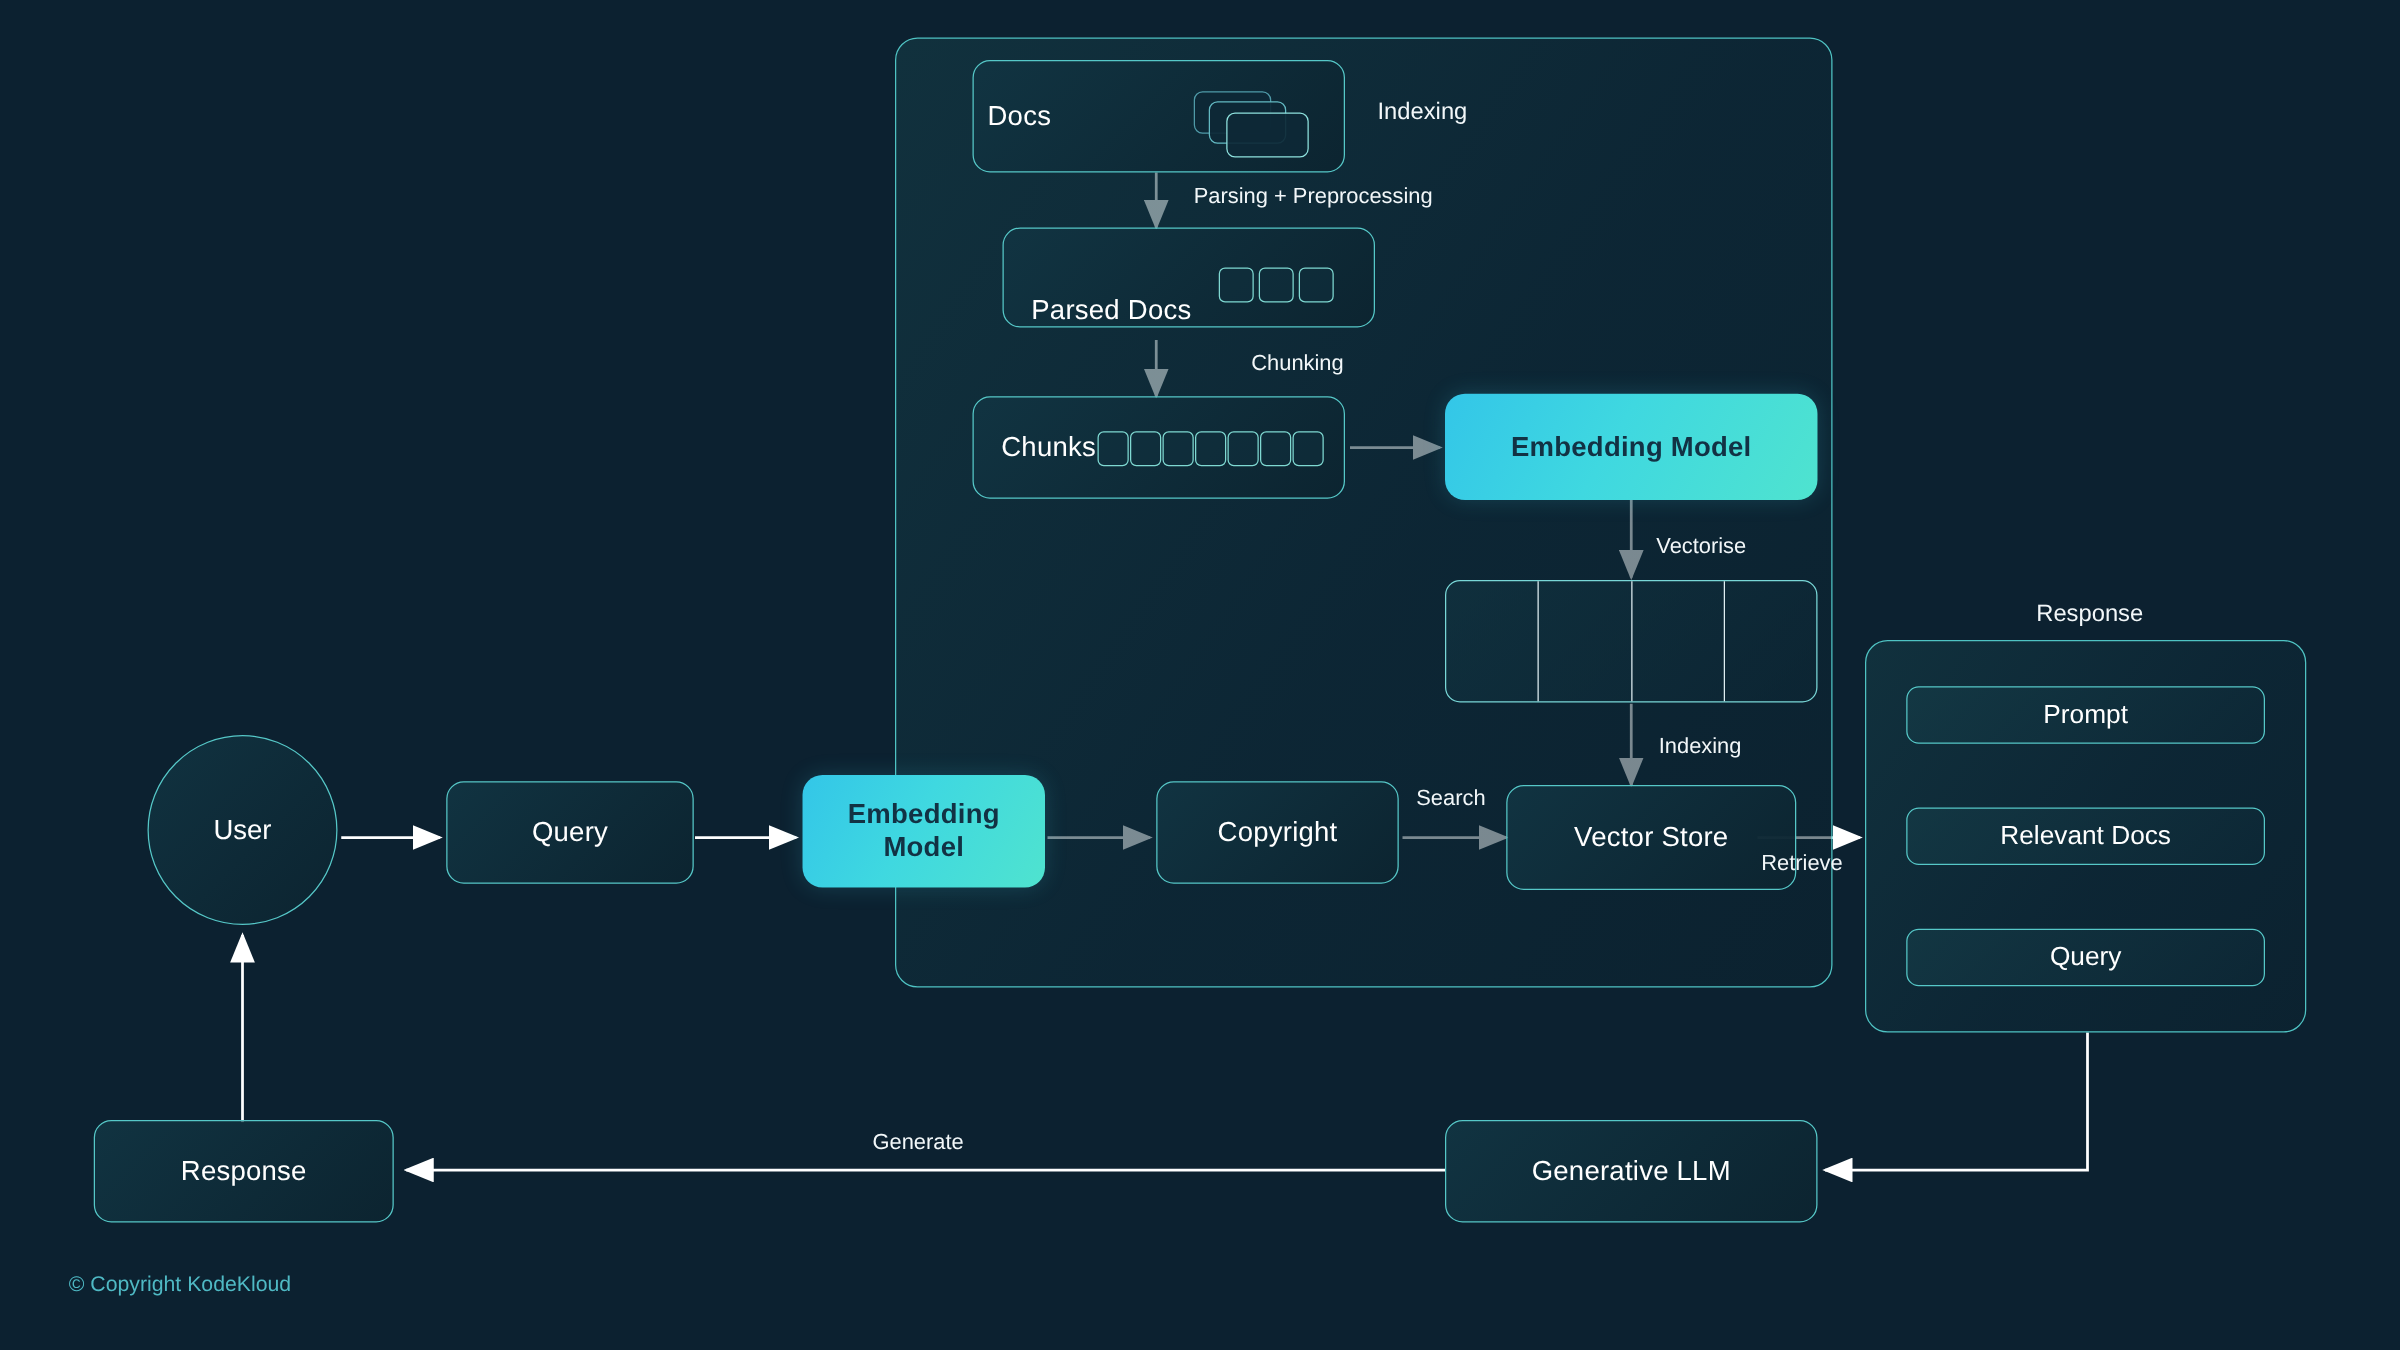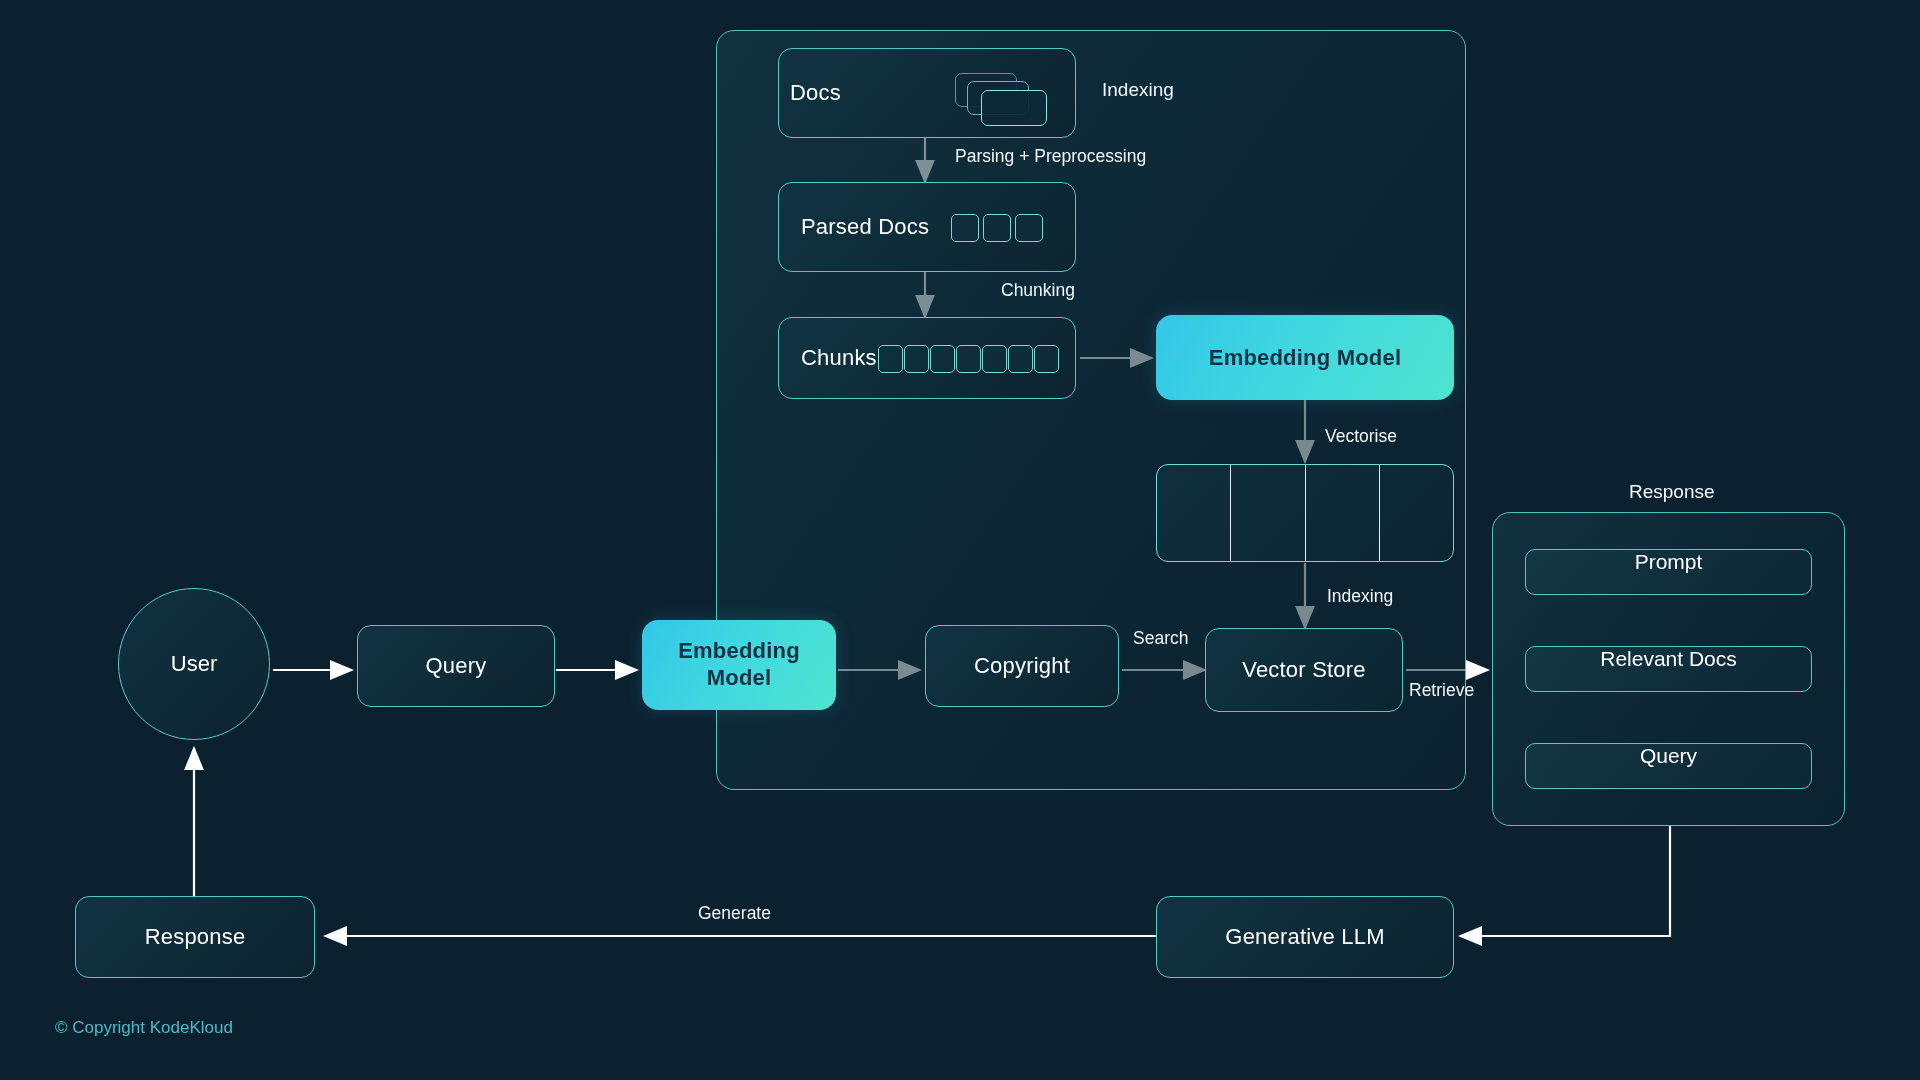--- a/index.html
+++ b/index.html
@@ -81,21 +81,21 @@
     display:flex;
   }
   .vec-cell { flex:1; border-right:1.5px solid #dfeef2; }
   .vec-cell:last-child { border-right:none; }
 
   .aug-item {
     border:1.4px solid #56c8c8;
     border-radius:10px;
     background:linear-gradient(135deg, rgba(20,58,70,.75), rgba(13,40,54,.75));
     height:46px;
-    display:flex; align-items:flex-start; justify-content:center;
+    display:flex; align-items:center; justify-content:center;
     font-size:21px;
     color:#fff;
   }
 
   .copyright {
     position:absolute;
     left:55px; top:1018px;
     font-size:17px;
     color:#4fb9c4;
   }
@@ -149,21 +149,21 @@
     <span class="node-label" style="margin-left:11px;">Docs</span>
     <div class="docs-stack" style="right:24px; top:24px; width:96px; height:52px;">
       <div class="sheet" style="left:0;  top:0;  width:62px; height:34px; border:1.4px solid #4f9aa8;"></div>
       <div class="sheet" style="left:12px;top:8px; width:62px; height:34px; border:1.4px solid #63b9c2;"></div>
       <div class="sheet" style="left:26px;top:17px;width:66px; height:36px; border:1.5px solid #8fe2de;"></div>
     </div>
   </div>
 
   <div class="edge-label" style="left:955px; top:146px;">Parsing + Preprocessing</div>
 
-  <div class="node" style="left:778px; top:182px; width:298px; height:90px;">
+  <div class="node" style="left:802px; top:182px; width:298px; height:80px;align-items:flex-end;">
     <span class="node-label" style="margin-left:22px;">Parsed Docs</span>
     <div class="glyph-row" style="right:32px; top:31px; gap:4px;">
       <div class="sq" style="width:28px;height:28px;"></div>
       <div class="sq" style="width:28px;height:28px;"></div>
       <div class="sq" style="width:28px;height:28px;"></div>
     </div>
   </div>
 
   <div class="edge-label" style="left:1001px; top:280px;text-align:right;">Chunking</div>
 
@@ -188,21 +188,21 @@
 
   <div class="vec-grid" style="left:1156px; top:464px; width:298px; height:98px;">
     <div class="vec-cell"></div>
     <div class="vec-cell"></div>
     <div class="vec-cell"></div>
     <div class="vec-cell"></div>
   </div>
 
   <div class="edge-label" style="left:1327px; top:586px;">Indexing</div>
 
-  <div class="node center" style="left:1205px; top:628px; width:198px; height:84px;">
+  <div class="node center" style="left:1205px; top:628px; width:232px; height:84px;">
     <span class="node-label">Vector Store</span>
   </div>
 
   <div class="edge-label" style="left:1133px; top:628px;">Search</div>
 
   <div class="edge-label" style="left:1409px; top:680px;">Retrieve</div>
 
   <div class="user-circle" style="left:118px; top:588px; width:152px; height:152px;">
     <span>User</span>
   </div>

